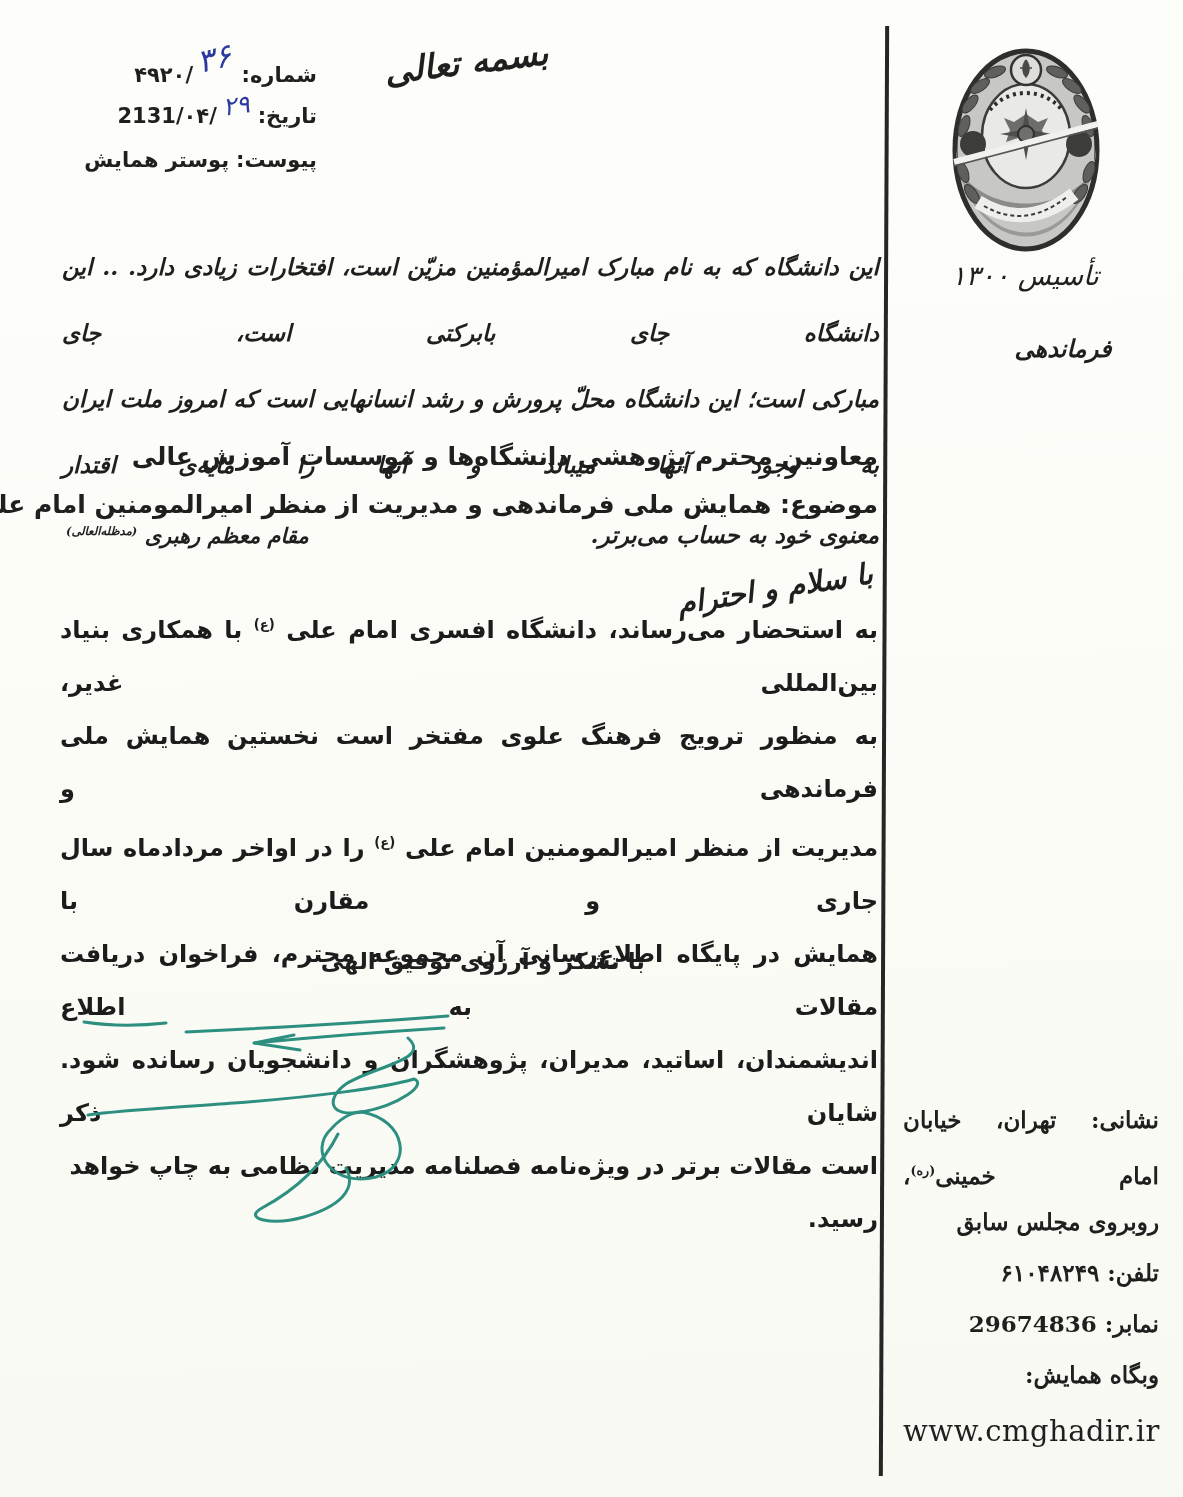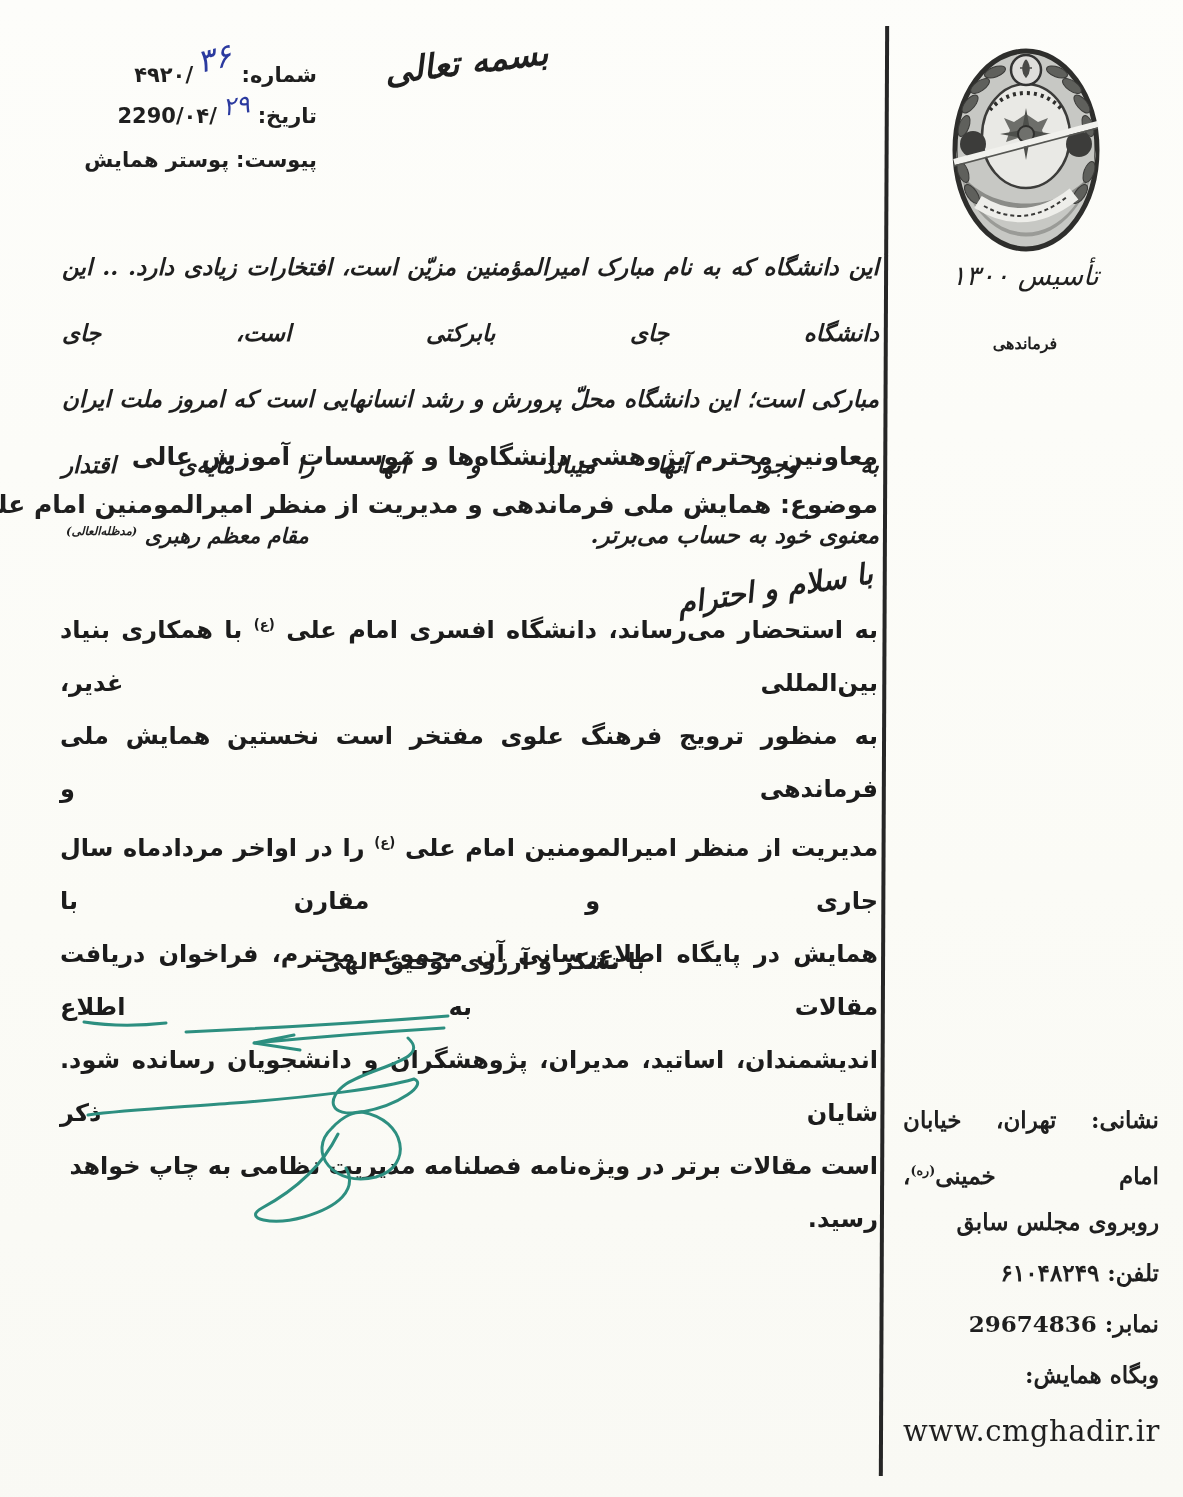--- a/index.html
+++ b/index.html
@@ -19,21 +19,21 @@
   .meta-row3{top:148px;}
   .printed-num{direction:ltr;unicode-bidi:isolate;font-weight:bold;}
   .hand{color:#2b3a9f;font-family:"DejaVu Serif","Liberation Serif",serif;font-style:italic;font-weight:400;display:inline-block;}
   .hand-36{font-size:32px;transform:rotate(-14deg) translateY(-13px);}
   .hand-29{font-size:25px;transform:rotate(-8deg) translateY(-9px);}
   
   .besmele{position:absolute;left:384px;top:42px;font-family:"DejaVu Serif","Liberation Serif",serif;font-style:italic;font-weight:700;font-size:34px;transform:rotate(-7deg);white-space:nowrap;}
   
   .emblem{position:absolute;left:950px;top:44px;}
   .estd{position:absolute;left:915px;top:260px;width:220px;text-align:center;font-family:"DejaVu Serif","Liberation Serif",serif;font-style:italic;font-weight:400;font-size:27px;}
-  .command{position:absolute;left:915px;top:334px;width:220px;text-align:center;font-family:"DejaVu Serif","Liberation Serif",serif;font-weight:700;font-size:16px;}
+  .command{position:absolute;left:953px;top:334px;width:220px;text-align:center;font-family:"DejaVu Serif","Liberation Serif",serif;font-style:italic;font-weight:700;font-size:24px;}
   
   .quote{position:absolute;right:304px;top:234px;width:817px;font-family:"DejaVu Serif","Liberation Serif",serif;font-style:italic;font-weight:600;font-size:23px;line-height:66px;}
   .jl{text-align:justify;text-align-last:justify;}
   .quote-last{display:flex;justify-content:space-between;align-items:baseline;}
   .quote-attr{font-size:21px;white-space:nowrap;padding-left:4px;}
   
   .recipient{position:absolute;right:305px;top:442px;font-weight:bold;font-size:25px;white-space:nowrap;}
   .subject{position:absolute;right:305px;top:490px;font-weight:bold;font-size:25px;white-space:nowrap;}
   
   .salutation{position:absolute;right:310px;top:556px;font-family:"DejaVu Serif","Liberation Serif",serif;font-style:italic;font-weight:700;font-size:29px;transform:rotate(-9deg);transform-origin:100% 50%;white-space:nowrap;}
@@ -58,21 +58,21 @@
   <div class="divider"></div>
 
   <div class="meta-row meta-row1">
     <span>شماره:</span>
     <span class="hand hand-36">۳۶</span>
     <span class="printed-num" dir="ltr">۴۹۲۰/</span>
   </div>
   <div class="meta-row meta-row2">
     <span>تاریخ:</span>
     <span class="hand hand-29">۲۹</span>
-    <span class="printed-num" dir="ltr">2290/۰۴/</span>
+    <span class="printed-num" dir="ltr">2131/۰۴/</span>
   </div>
   <div class="meta-row meta-row3">
     <span>پیوست:</span>
     <span>پوستر همایش</span>
   </div>
 
   <div class="besmele">بسمه تعالی</div>
 
   <svg class="emblem" width="152" height="214" viewBox="0 0 152 214">
     <ellipse cx="76" cy="106" rx="71" ry="99" fill="#c7c8c4" stroke="#2e2e2c" stroke-width="5"></ellipse>

